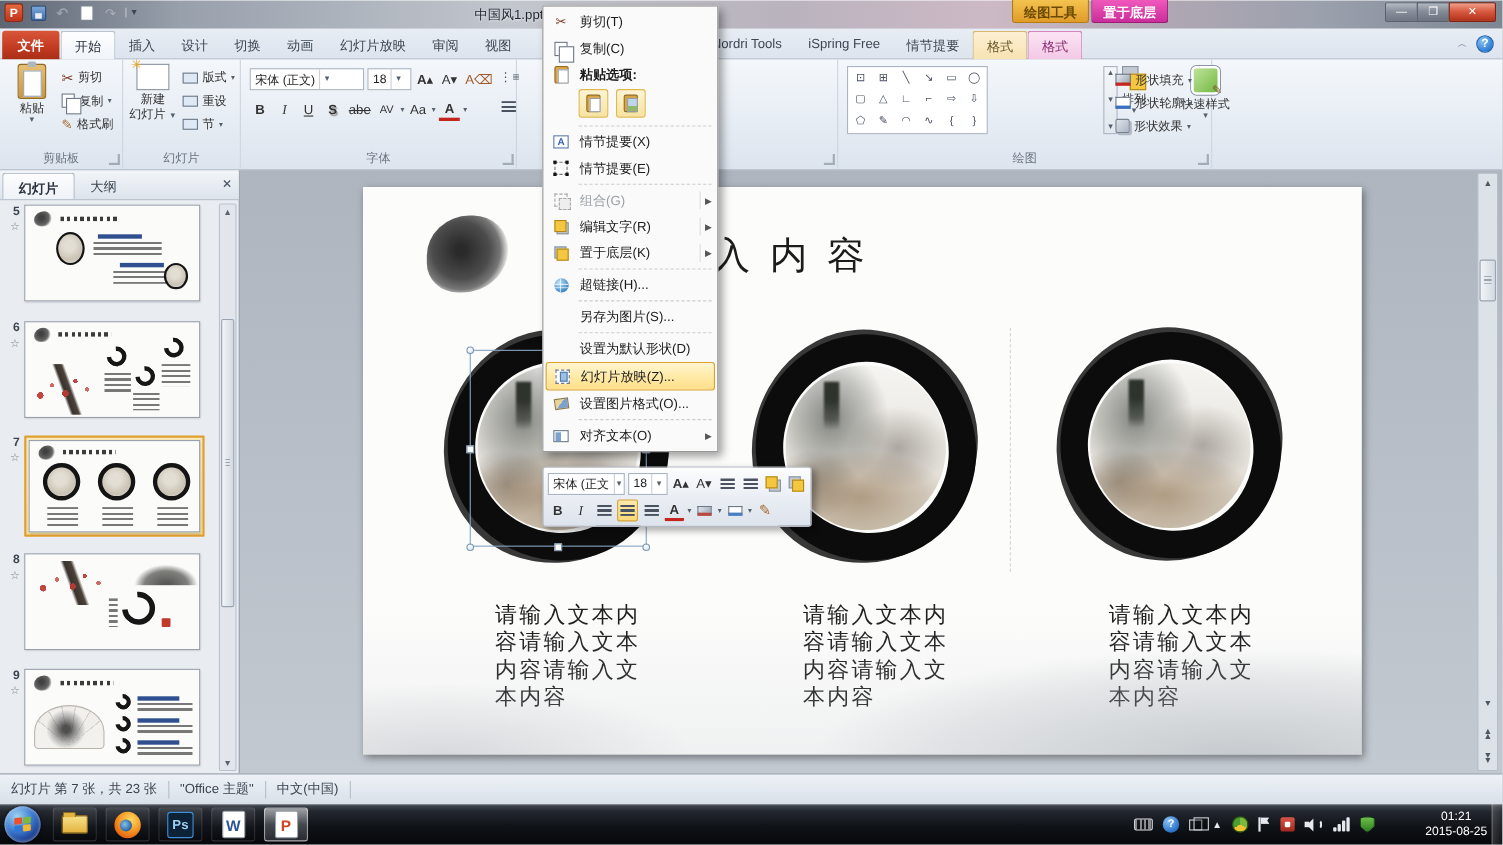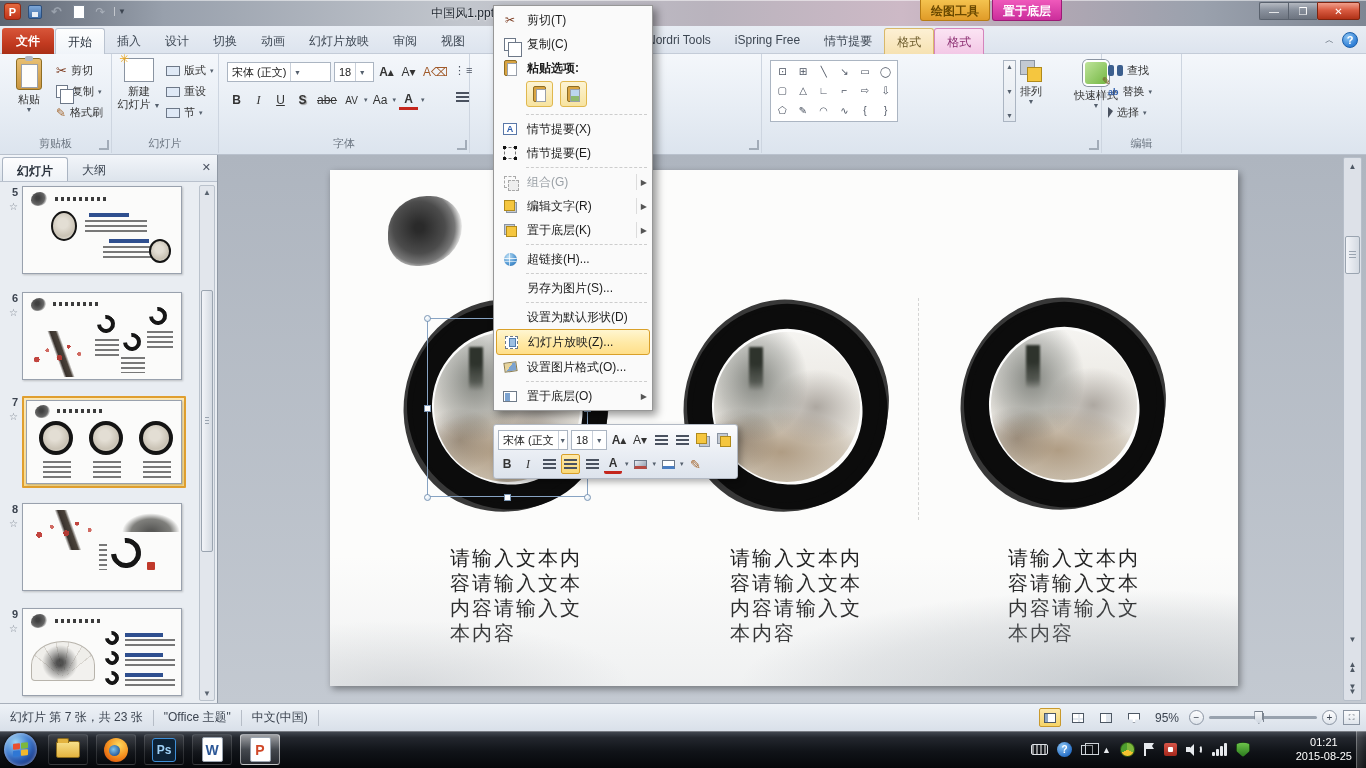--- a/index.html
+++ b/index.html
@@ -437,43 +437,42 @@
       </div>
       <div class="bigbtn" style="left:306px;top:6px;width:56px">
         <div class="ic-qstyle"></div>
         <div class="blabel">快速样式</div>
         <div class="arrow-s">▼</div>
       </div>
       <div style="position:absolute;left:262px;top:6px">
         
       </div>
 
+      <div class="glabel">绘图</div>
       <div class="glaunch"></div>
     </div>
 
-
-    <div class="rgroup" style="left:1102px;width:80px">
-      <div style="position:absolute;left:6px;top:6px">
-        <div class="sbtn">
-            <span class="ic ic-find"></span>
-            <span>查找</span>
-          </div>
-        <div class="sbtn">
-            <span class="ic ic-replace">ab</span>
-            <span>替换</span>
-            <span class="arrow-s">▾</span>
-          </div>
-        <div class="sbtn">
-            <span class="ic ic-select"></span>
-            <span>选择</span>
-            <span class="arrow-s">▾</span>
-          </div>
-      </div>
-      <div class="glabel">编辑</div>
-    </div>
+    <div style="position:absolute;left:1014px;top:8px">
+      <div class="sbtn">
+          <span class="ic ic-fill"></span>
+          <span>形状填充</span>
+          <span class="arrow-s">▾</span>
+        </div>
+      <div class="sbtn">
+          <span class="ic ic-outline"></span>
+          <span>形状轮廓</span>
+          <span class="arrow-s">▾</span>
+        </div>
+      <div class="sbtn">
+          <span class="ic ic-effect"></span>
+          <span>形状效果</span>
+          <span class="arrow-s">▾</span>
+        </div>
+    </div>
+
   </div>
 
   <div id="workarea">
 
     <div id="slidepanel">
       <div class="ptabs">
         <div class="ptab active">幻灯片</div>
         <div class="ptab">大纲</div>
         <div class="pclose">✕</div>
       </div>
@@ -571,20 +570,21 @@
         <div class="parrow" style="top:2px">▲</div>
         <div class="pthumb" style="top:104px;height:262px">
             <div class="grip"></div>
           </div>
         <div class="parrow" style="bottom:2px">▼</div>
       </div>
     </div>
 
     <div id="slide">
       <div class="ink-flower"></div>
+      <div class="slide-title">入内容</div>
 
       <div class="enso" style="left:77px;top:134px">
         <div class="ring"></div>
           <div class="ring2"></div>
           <div class="scene"></div>
       </div>
       <div class="enso" style="left:357px;top:134px">
         <div class="ring"></div>
           <div class="ring2"></div>
           <div class="scene"></div>
@@ -721,21 +721,21 @@
         <span class="mic">
           <span class="ic-picfmt"></span>
         </span>
         <span class="mil">设置图片格式(O)...</span>
       </div>
     <div class="msep"></div>
     <div class="mi">
         <span class="mic">
           <span class="ic-story"></span>
         </span>
-        <span class="mil">置于底层(O)</span>
+        <span class="mil">对齐文本(O)</span>
         <span class="subwrap">
           <span class="subarr">▶</span>
         </span>
       </div>
   </div>
 
   <div id="minibar">
     <div class="mrow">
       <span class="combo" style="width:74px;overflow:hidden">
           <span style="white-space:nowrap">宋体 (正文</span>
@@ -786,44 +786,20 @@
     </div>
   </div>
 
   <div id="statusbar">
     <span class="sseg">幻灯片 第 7 张，共 23 张</span>
     <span class="sdiv"></span>
     <span class="sseg">"Office 主题"</span>
     <span class="sdiv"></span>
     <span class="sseg">中文(中国)</span>
     <span class="sdiv"></span>
-    <div class="sright">
-      <span class="vwbtn on">
-          <span class="vw-normal"></span>
-        </span>
-      <span class="vwbtn">
-          <span class="vw-sorter"></span>
-        </span>
-      <span class="vwbtn">
-          <span class="vw-read"></span>
-        </span>
-      <span class="vwbtn">
-          <span class="vw-show"></span>
-        </span>
-      <span style="margin:0 4px">95%</span>
-      <span class="zoomctl">
-        <span class="zbtn">−</span>
-        <span class="ztrack">
-            <span class="znotch"></span>
-            <span class="zthumb"></span>
-          </span>
-        <span class="zbtn">+</span>
-      </span>
-      <span class="zfit">⛶</span>
-    </div>
   </div>
 
   <div id="taskbar">
     <div class="orb">
         <span class="flag">
           <i class="f1"></i>
           <i class="f2"></i>
           <i class="f3"></i>
           <i class="f4"></i>
         </span>

